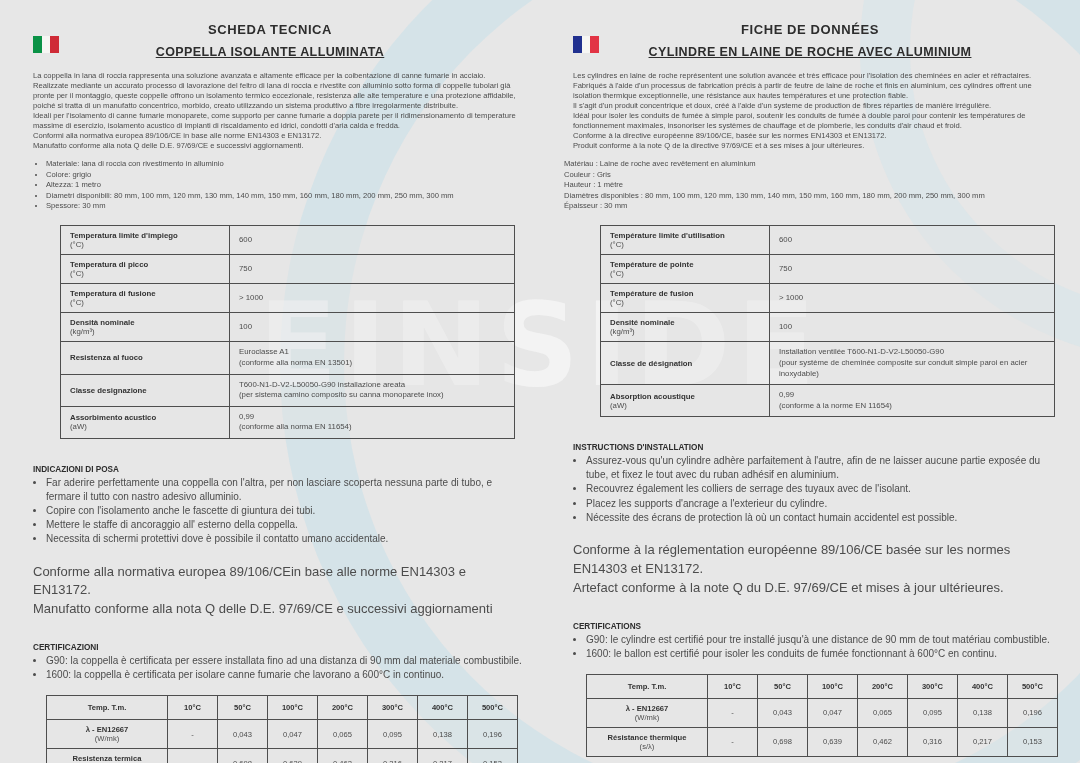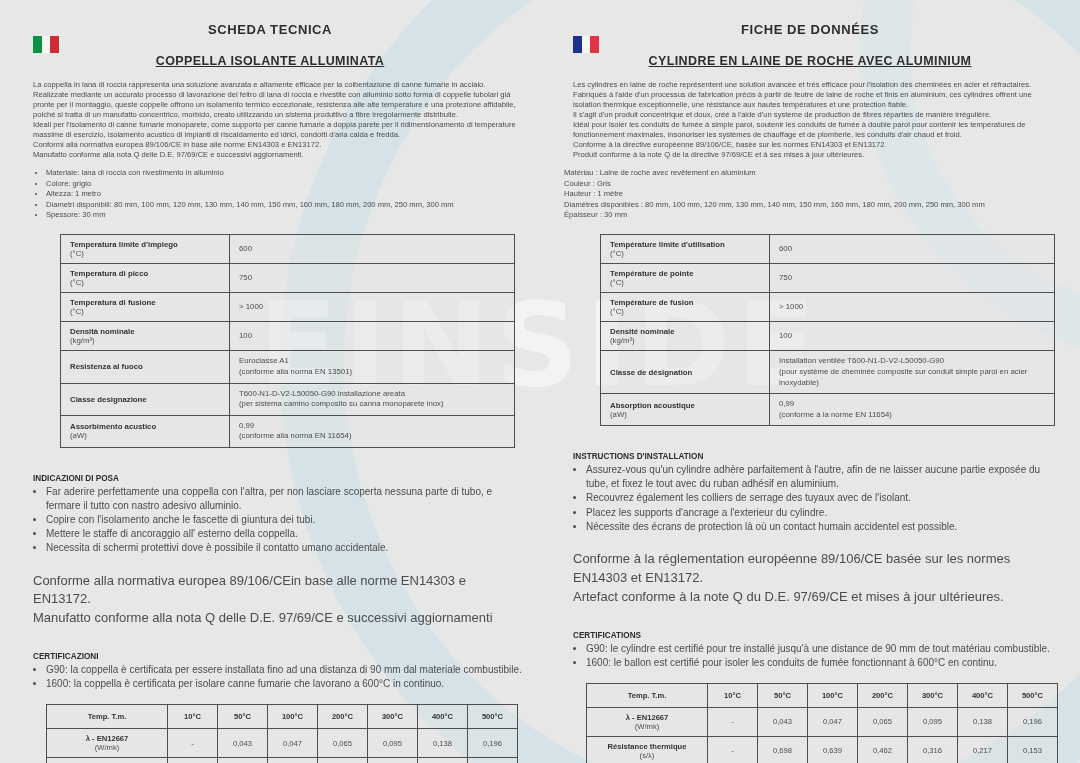--- a/index.html
+++ b/index.html
@@ -31,21 +31,21 @@
   .col.fr { left:540px; }
 
   .flag { position:absolute; left:33px; top:36px; width:26px; height:17px; display:flex; }
   .flag > div { flex:1; }
   .it-green { background:#0a9246; } .f-white { background:#f6f6f3; }
   .it-red { background:#cf2b37; }  .fr-blue { background:#20308f; } .fr-red { background:#e23445; }
 
   .title1 { padding-top:22px; text-align:center; font-size:13px; font-weight:700;
             color:#2d2d2d; letter-spacing:0.6px; }
   .title2 { text-align:center; font-size:12.5px; font-weight:700; color:#2d2d2d;
-            letter-spacing:0.4px; text-decoration:underline; margin-top:17px; }
+            letter-spacing:0.4px; text-decoration:underline; margin-top:8px; }
 
   .intro { margin:12px 20px 0 33px; font-size:7.6px; line-height:1.32;
            white-space:pre-line; text-align:left; }
 
   ul.props { margin:8px 0 0 33px; padding-left:13px; font-size:7.6px; line-height:1.38; }
   .col.fr ul.props { list-style:none; padding-left:0;margin-left:24px; }
   ul.props li { margin:0; }
 
   table.spec { border-collapse:collapse; margin:14px 0 0 60px; width:455px; }
   table.spec td { border:1px solid #4e4e4e; padding:5px 9px; font-size:7.8px;

